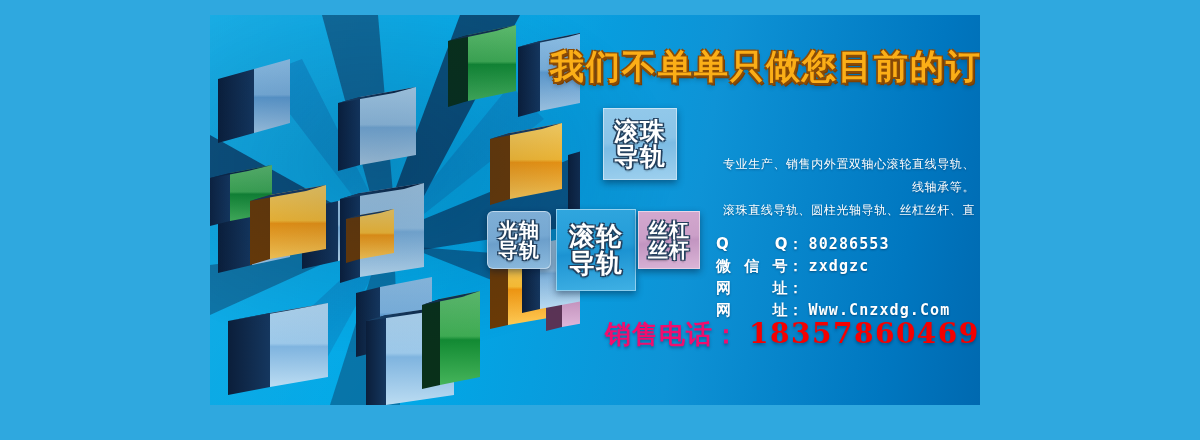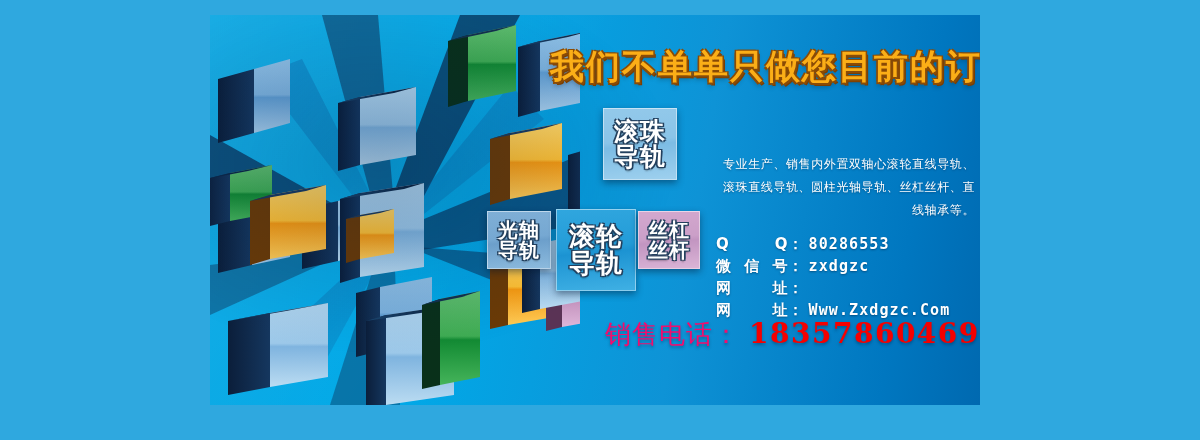--- a/index.html
+++ b/index.html
@@ -48,20 +48,21 @@
   }
   .chip span{display:block;white-space:nowrap;}
 
   #chip-gunzhu{
     left:393px;top:93px;width:72px;height:70px;font-size:25px;
     background:linear-gradient(175deg,#93C9EA 0%,#8AC4E8 45%,#7CBCE4 52%,#9ED0EE 100%);
   }
   #chip-guangzhou{
     left:277px;top:196px;width:62px;height:56px;font-size:20px;
     background:linear-gradient(175deg,#7FAFD6 0%,#76A8D2 46%,#6C9FCB 53%,#8CBADD 100%);
+    border-radius:6px;
   }
   #chip-gunlun{
     left:346px;top:194px;width:78px;height:80px;font-size:26px;
     background:linear-gradient(175deg,#30A6DE 0%,#239CD8 46%,#1C93D2 53%,#3FB0E4 100%);
     justify-content:center;
   }
   #chip-sigang{
     left:428px;top:196px;width:60px;height:56px;font-size:20px;
     background:linear-gradient(175deg,#D3A8CE 0%,#CB9FC8 46%,#C295C1 53%,#DAB4D6 100%);
   }
@@ -113,21 +114,21 @@
   .ccolon{flex:0 0 auto;margin-right:5px;}
   .cvalue{font-family:"DejaVu Sans Mono","Liberation Mono",monospace;letter-spacing:1.1px;font-weight:bold;}
   .cnote{font-size:12px;letter-spacing:0;font-weight:normal;}
 
   .phone{
     position:absolute;left:55px;top:302px;width:375px;
     display:flex;align-items:baseline;white-space:nowrap;
     text-shadow:0 2px 3px rgba(0,30,60,.35);
   }
   .phone-label{
-    color:#F20D6E;font-weight:normal;font-size:26px;letter-spacing:1px;
+    color:#F20D6E;font-weight:bold;font-size:26px;letter-spacing:1px;
   }
   .phone-number{
     color:#F50000;font-weight:bold;font-size:28px;letter-spacing:1.5px;
     font-family:"DejaVu Serif","Liberation Serif",serif;
     margin-left:9px;
   }
 </style>
 </head>
 <body>
 
@@ -328,43 +329,43 @@
     </div>
 
     <div class="copy">
 
       <div class="headline">
         <span class="hl">我们不单单只做您目前的订单</span>
       </div>
 
       <div class="subtitle">
         <span>专业生产、销售内外置双轴心滚轮直线导轨、</span>
+        <span>线轴承等。</span>
         <span>滚珠直线导轨、圆柱光轴导轨、丝杠丝杆、直</span>
-        <span>线轴承等。</span>
       </div>
 
       <div class="contact">
         <div class="crow">
           <span class="clabel">Q Q</span>
           <span class="ccolon">：</span>
           <span class="cvalue">80286553</span>
         </div>
         <div class="crow">
           <span class="clabel">微信号</span>
           <span class="ccolon">：</span>
           <span class="cvalue">zxdgzc</span>
         </div>
         <div class="crow">
           <span class="clabel">网  址</span>
           <span class="ccolon">：</span>
         </div>
         <div class="crow">
           <span class="clabel">网  址</span>
           <span class="ccolon">：</span>
-          <span class="cvalue">Www.Zxdgzc.Com</span>
+          <span class="cvalue">Www.Cnzxdg.Com</span>
         </div>
       </div>
 
       <div class="phone">
         <span class="phone-label">销售电话：</span>
         <span class="phone-number">18357860469</span>
       </div>
 
     </div>
   </div>

